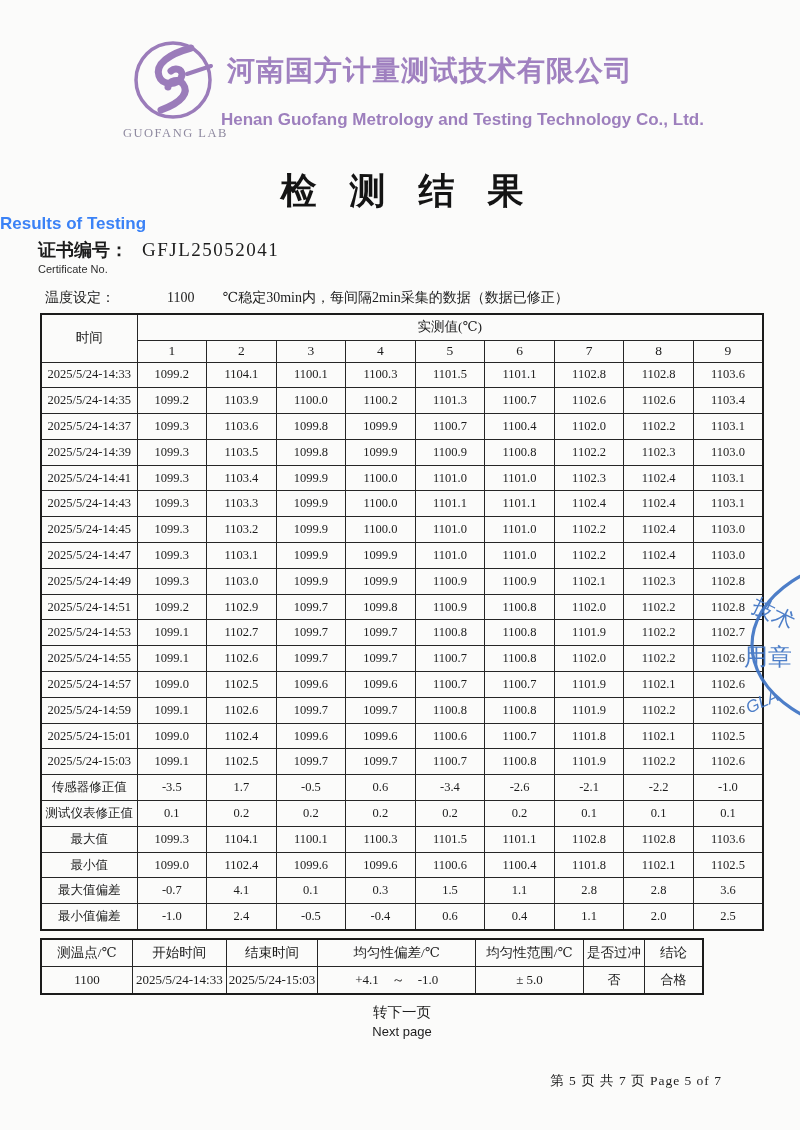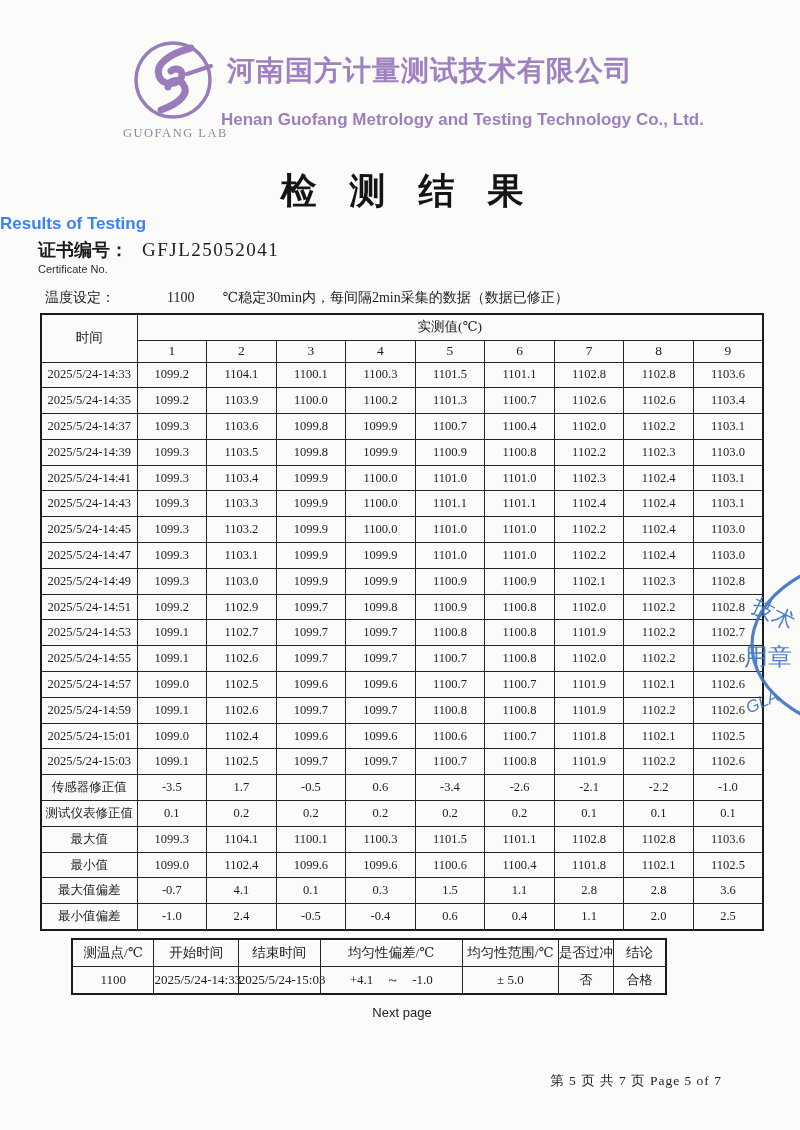--- a/index.html
+++ b/index.html
@@ -39,21 +39,21 @@
   .main-table { position:absolute; left:40px; top:313px; width:724px; }
   .main-table th, .main-table td {
     border:1px solid #262626; text-align:center; vertical-align:middle;
     font-weight:normal; overflow:hidden; white-space:nowrap; }
   .main-table { border:2px solid #1b1b1b; }
   .main-table thead th { font-size:13.5px; }
   .row-measured th { height:26px; }
   .row-channels th { height:22px; font-size:13px; }
   .main-table tbody td { height:25.8px; font-size:12.5px; }
   .time-cell, .label-cell { font-size:11.5px; }
-  .result-table { position:absolute; left:40px; top:938px; width:596px; border:2px solid #1b1b1b;margin-left:31px; }
+  .result-table { position:absolute; left:40px; top:938px; width:664px; border:2px solid #1b1b1b; }
   .result-table th, .result-table td {
     border:1px solid #262626; text-align:center; vertical-align:middle;
     font-weight:normal; white-space:nowrap; }
   .result-table th { height:27px; font-size:13.5px; }
   .result-table td { height:28px; font-size:13px; }
   
   .nextpage { position:absolute; left:40px; top:1003px; width:724px; text-align:center; }
   .nextpage .cn { font-size:14.5px; }
   .nextpage .en { font-family:"Liberation Sans","DejaVu Sans",sans-serif; font-size:13px; margin-top:2px; }
   .page-footer { position:absolute; right:78px; top:1072px; font-size:13.5px; letter-spacing:1px; }
@@ -409,20 +409,21 @@
           <td>2025/5/24-15:03</td>
           <td>+4.1　～　-1.0</td>
           <td>± 5.0</td>
           <td>否</td>
           <td>合格</td>
         </tr>
       </tbody>
   </table>
 
   <div class="nextpage">
+    <div class="cn">转下一页</div>
     <div class="en">Next page</div>
   </div>
 
   <div class="page-footer">第 5 页 共 7 页 Page 5 of 7</div>
 
   <svg class="stamp" viewBox="0 0 62 190">
     <ellipse cx="150" cy="95" rx="136" ry="90" fill="none" stroke="#3f74c4" stroke-width="3.2"></ellipse>
     <text x="15" y="66" font-size="22" fill="#3f74c4" transform="rotate(26 25 58)" font-family="Liberation Serif, DejaVu Serif, serif">技术</text>
     <text x="6" y="115" font-size="24" fill="#3f74c4" font-family="Liberation Serif, DejaVu Serif, serif">用章</text>
     <text x="8" y="160" font-size="17" fill="#3f74c4" transform="rotate(-24 18 155)" font-family="Liberation Sans, DejaVu Sans, sans-serif" font-style="italic">GLA</text>

